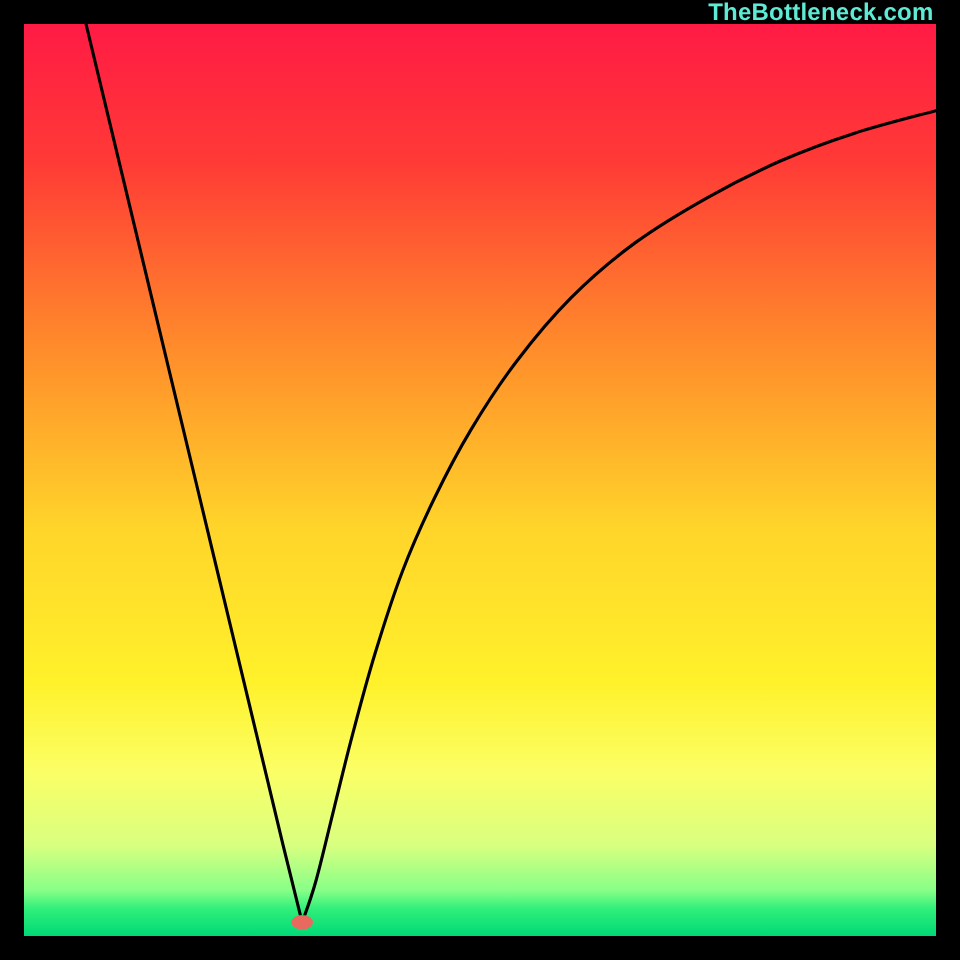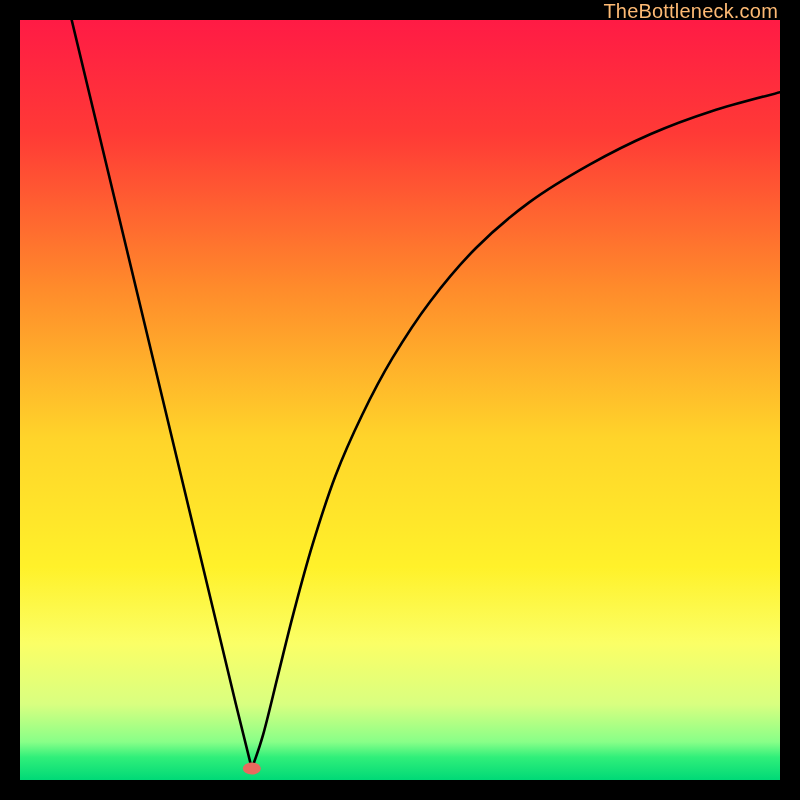--- a/index.html
+++ b/index.html
@@ -16,23 +16,23 @@
     left: 20px;
     top: 20px;
     width: 760px;
     height: 760px;
     background: #000;
   }
   .watermark {
     position: absolute;
     top: 0px;
     right: 22px;
-    color: #fdba74;
+    color: #5eead4;
     font-size: 20px;
-    font-weight: 400;
+    font-weight: 700;
     letter-spacing: 0.2px;
     z-index: 50;
   }
   svg {
     display: block;
   }
 </style>
 </head>
 <body>
 

